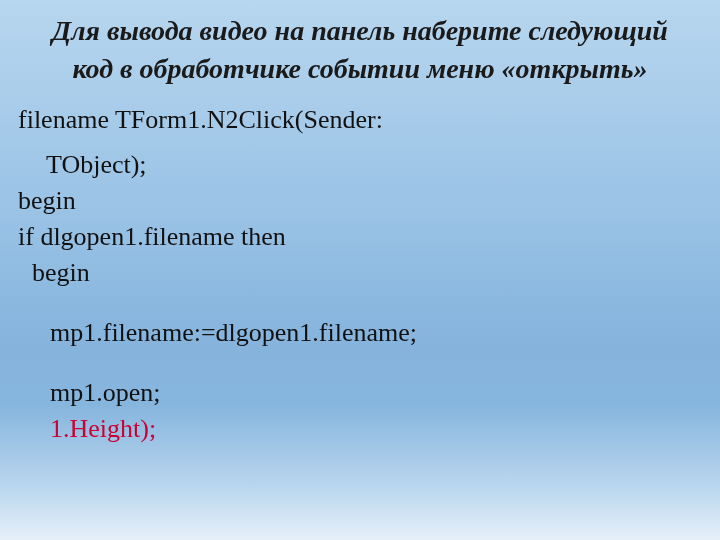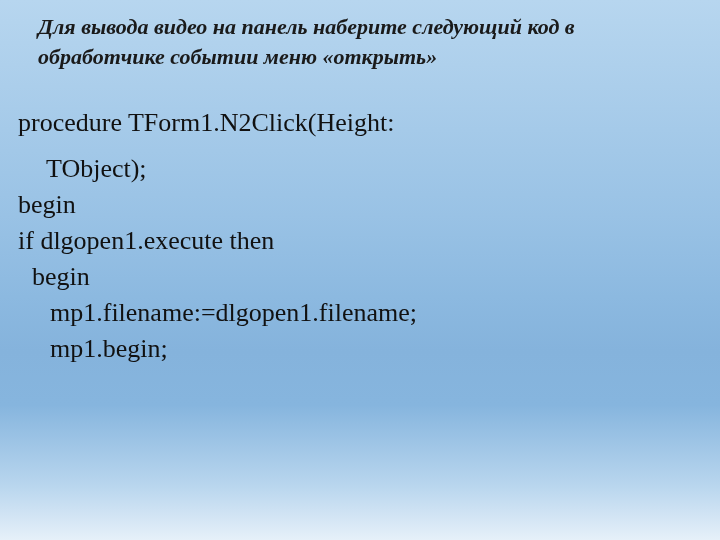--- a/index.html
+++ b/index.html
@@ -12,49 +12,50 @@
   .slide {
     width: 720px;
     height: 540px;
     background: linear-gradient(180deg, #b7d6ef 0%, #a8ccea 20%, #99c2e5 40%, #8cb9e0 55%, #85b3dc 65%, #86b5de 75%, #b9d6ee 90%, #e6f0f9 100%);
     box-sizing: border-box;
     padding: 12px 18px 0 18px;
     font-family: Georgia, "Times New Roman", serif;
     position: relative;
   }
   .title {
-    text-align: left;
+    text-align: center;
     font-weight: bold;
     font-style: italic;
-    font-size: 22px;
+    font-size: 28px;
     color: #1a1a1a;
     line-height: 1.35;
-    margin: 0 20px 34px 20px;
+    margin: 0 20px 14px 20px;
   }
   .code {
     font-size: 26px;
     line-height: 1.38;
     color: #111;
   }
   .code .l  { padding-left: 0; }
   .code .l1 { padding-left: 28px; margin-top: 10px; }
   .code .l2 { padding-left: 14px; }
-  .code .l3 { padding-left: 32px; }
+  .code .l3 { padding-left: 32px; margin-top: 24px; }
   .r1 { color: #cc0033; padding-left: 0; }
   .r2 { color: #cc0033; padding-left: 32px; }
   .code div { white-space: pre-wrap; word-wrap: break-word; }
 </style>
 </head>
 <body>
 
 <div class="slide">
   <div class="title">Для вывода видео на панель наберите следующий код в обработчике событии меню «открыть»</div>
 
   <div class="code">
-    <div class="l">procedure TForm1.N2Click(Height:</div>
+    <div class="l">filename TForm1.N2Click(Sender:</div>
     <div class="l1">TObject);</div>
     <div class="l">begin</div>
-    <div class="l">if dlgopen1.execute then</div>
+    <div class="l">if dlgopen1.filename then</div>
     <div class="l2">begin</div>
     <div class="l3">mp1.filename:=dlgopen1.filename;</div>
-    <div class="l3">mp1.begin;</div>
+    <div class="l3">mp1.open;</div>
+    <div class="r2">1.Height);</div>
   </div>
 </div>
 
 </body></html>

